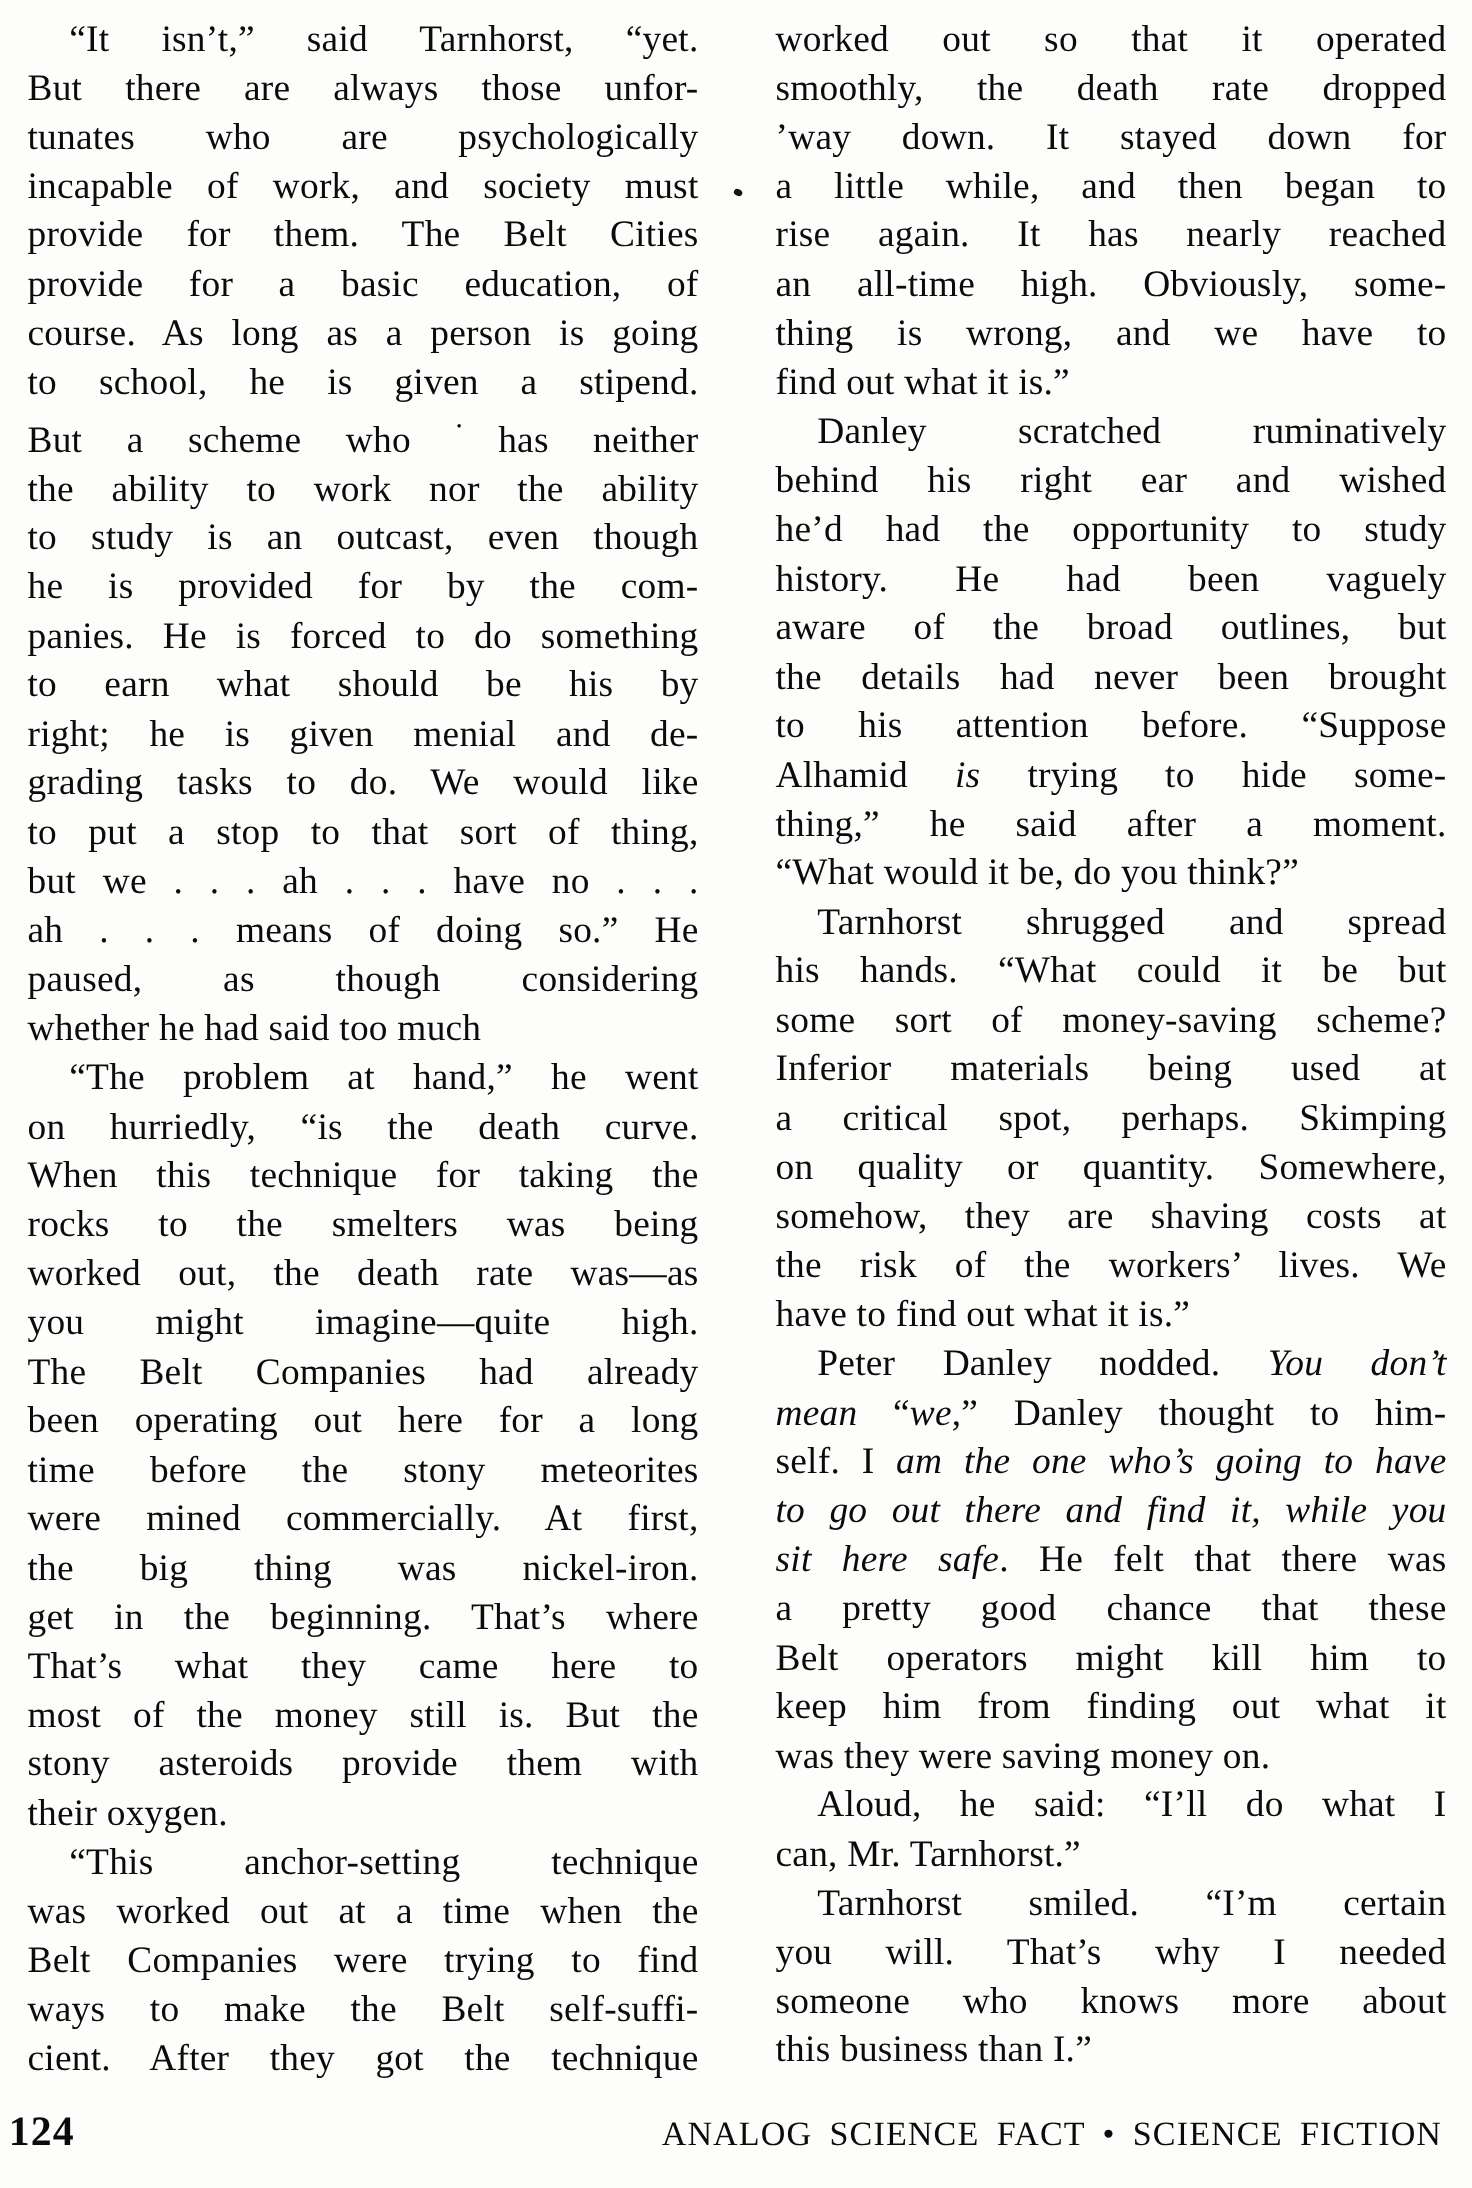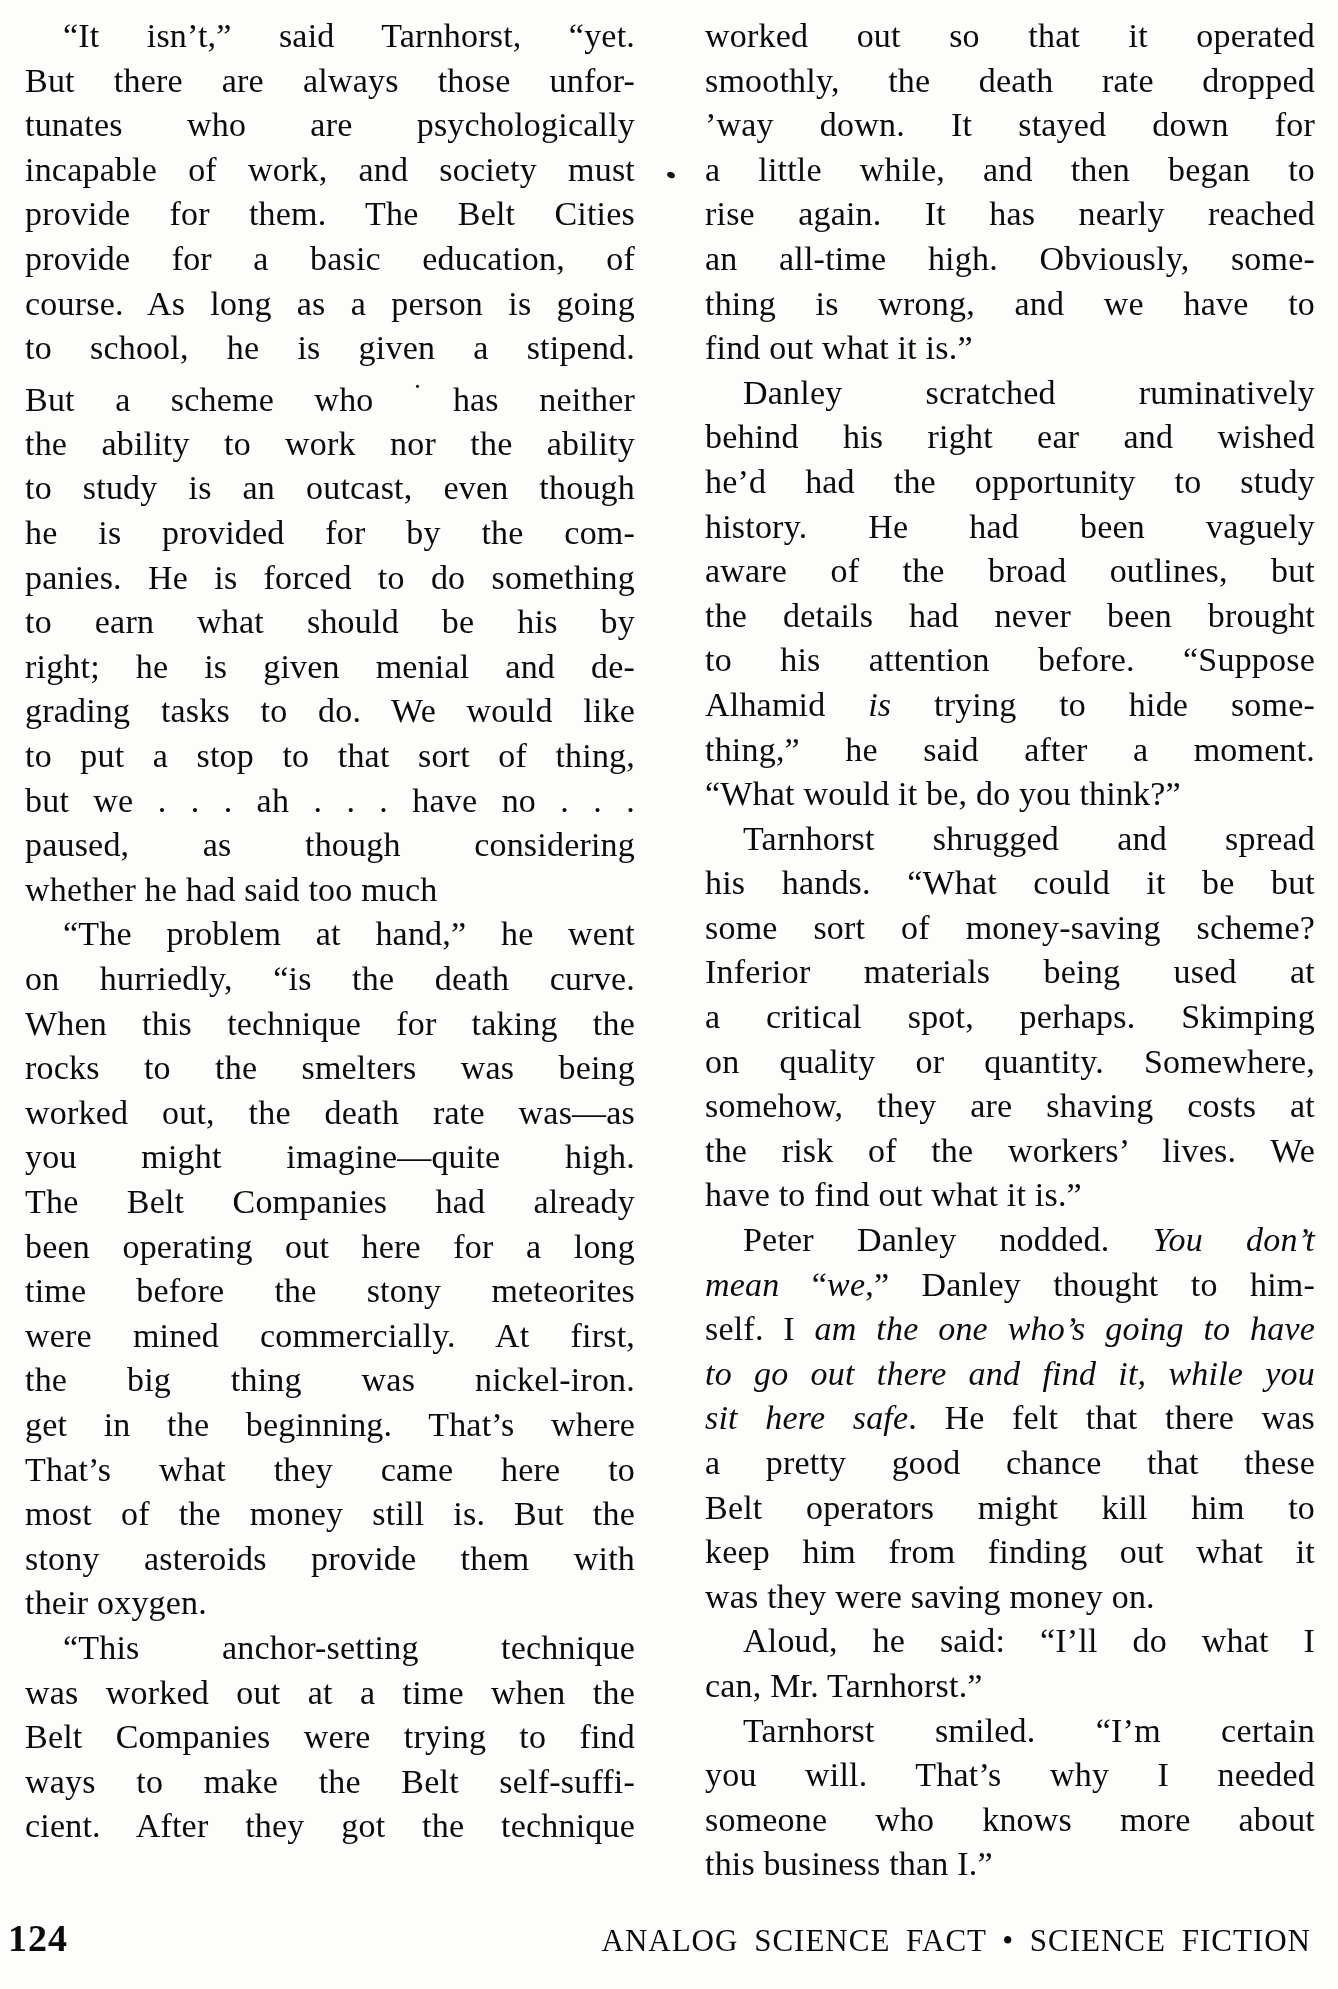--- a/index.html
+++ b/index.html
@@ -94,20 +94,21 @@
         <div class="line"><span>But a scheme who </span><span class="speck">˙</span><span>has neither</span></div>
         <div class="line">the ability to work nor the ability</div>
         <div class="line">to study is an outcast, even though</div>
         <div class="line">he is provided for by the com-</div>
         <div class="line">panies. He is forced to do something</div>
         <div class="line">to earn what should be his by</div>
         <div class="line">right; he is given menial and de-</div>
         <div class="line">grading tasks to do. We would like</div>
         <div class="line">to put a stop to that sort of thing,</div>
         <div class="line">but we . . . ah . . . have no . . .</div>
+        <div class="line">ah . . . means of doing so.” He</div>
         <div class="line">paused, as though considering</div>
         <div class="line end">whether he had said too much</div>
         <div class="line ind">“The problem at hand,” he went</div>
         <div class="line">on hurriedly, “is the death curve.</div>
         <div class="line">When this technique for taking the</div>
         <div class="line">rocks to the smelters was being</div>
         <div class="line">worked out, the death rate was—as</div>
         <div class="line">you might imagine—quite high.</div>
         <div class="line">The Belt Companies had already</div>
         <div class="line">been operating out here for a long</div>

